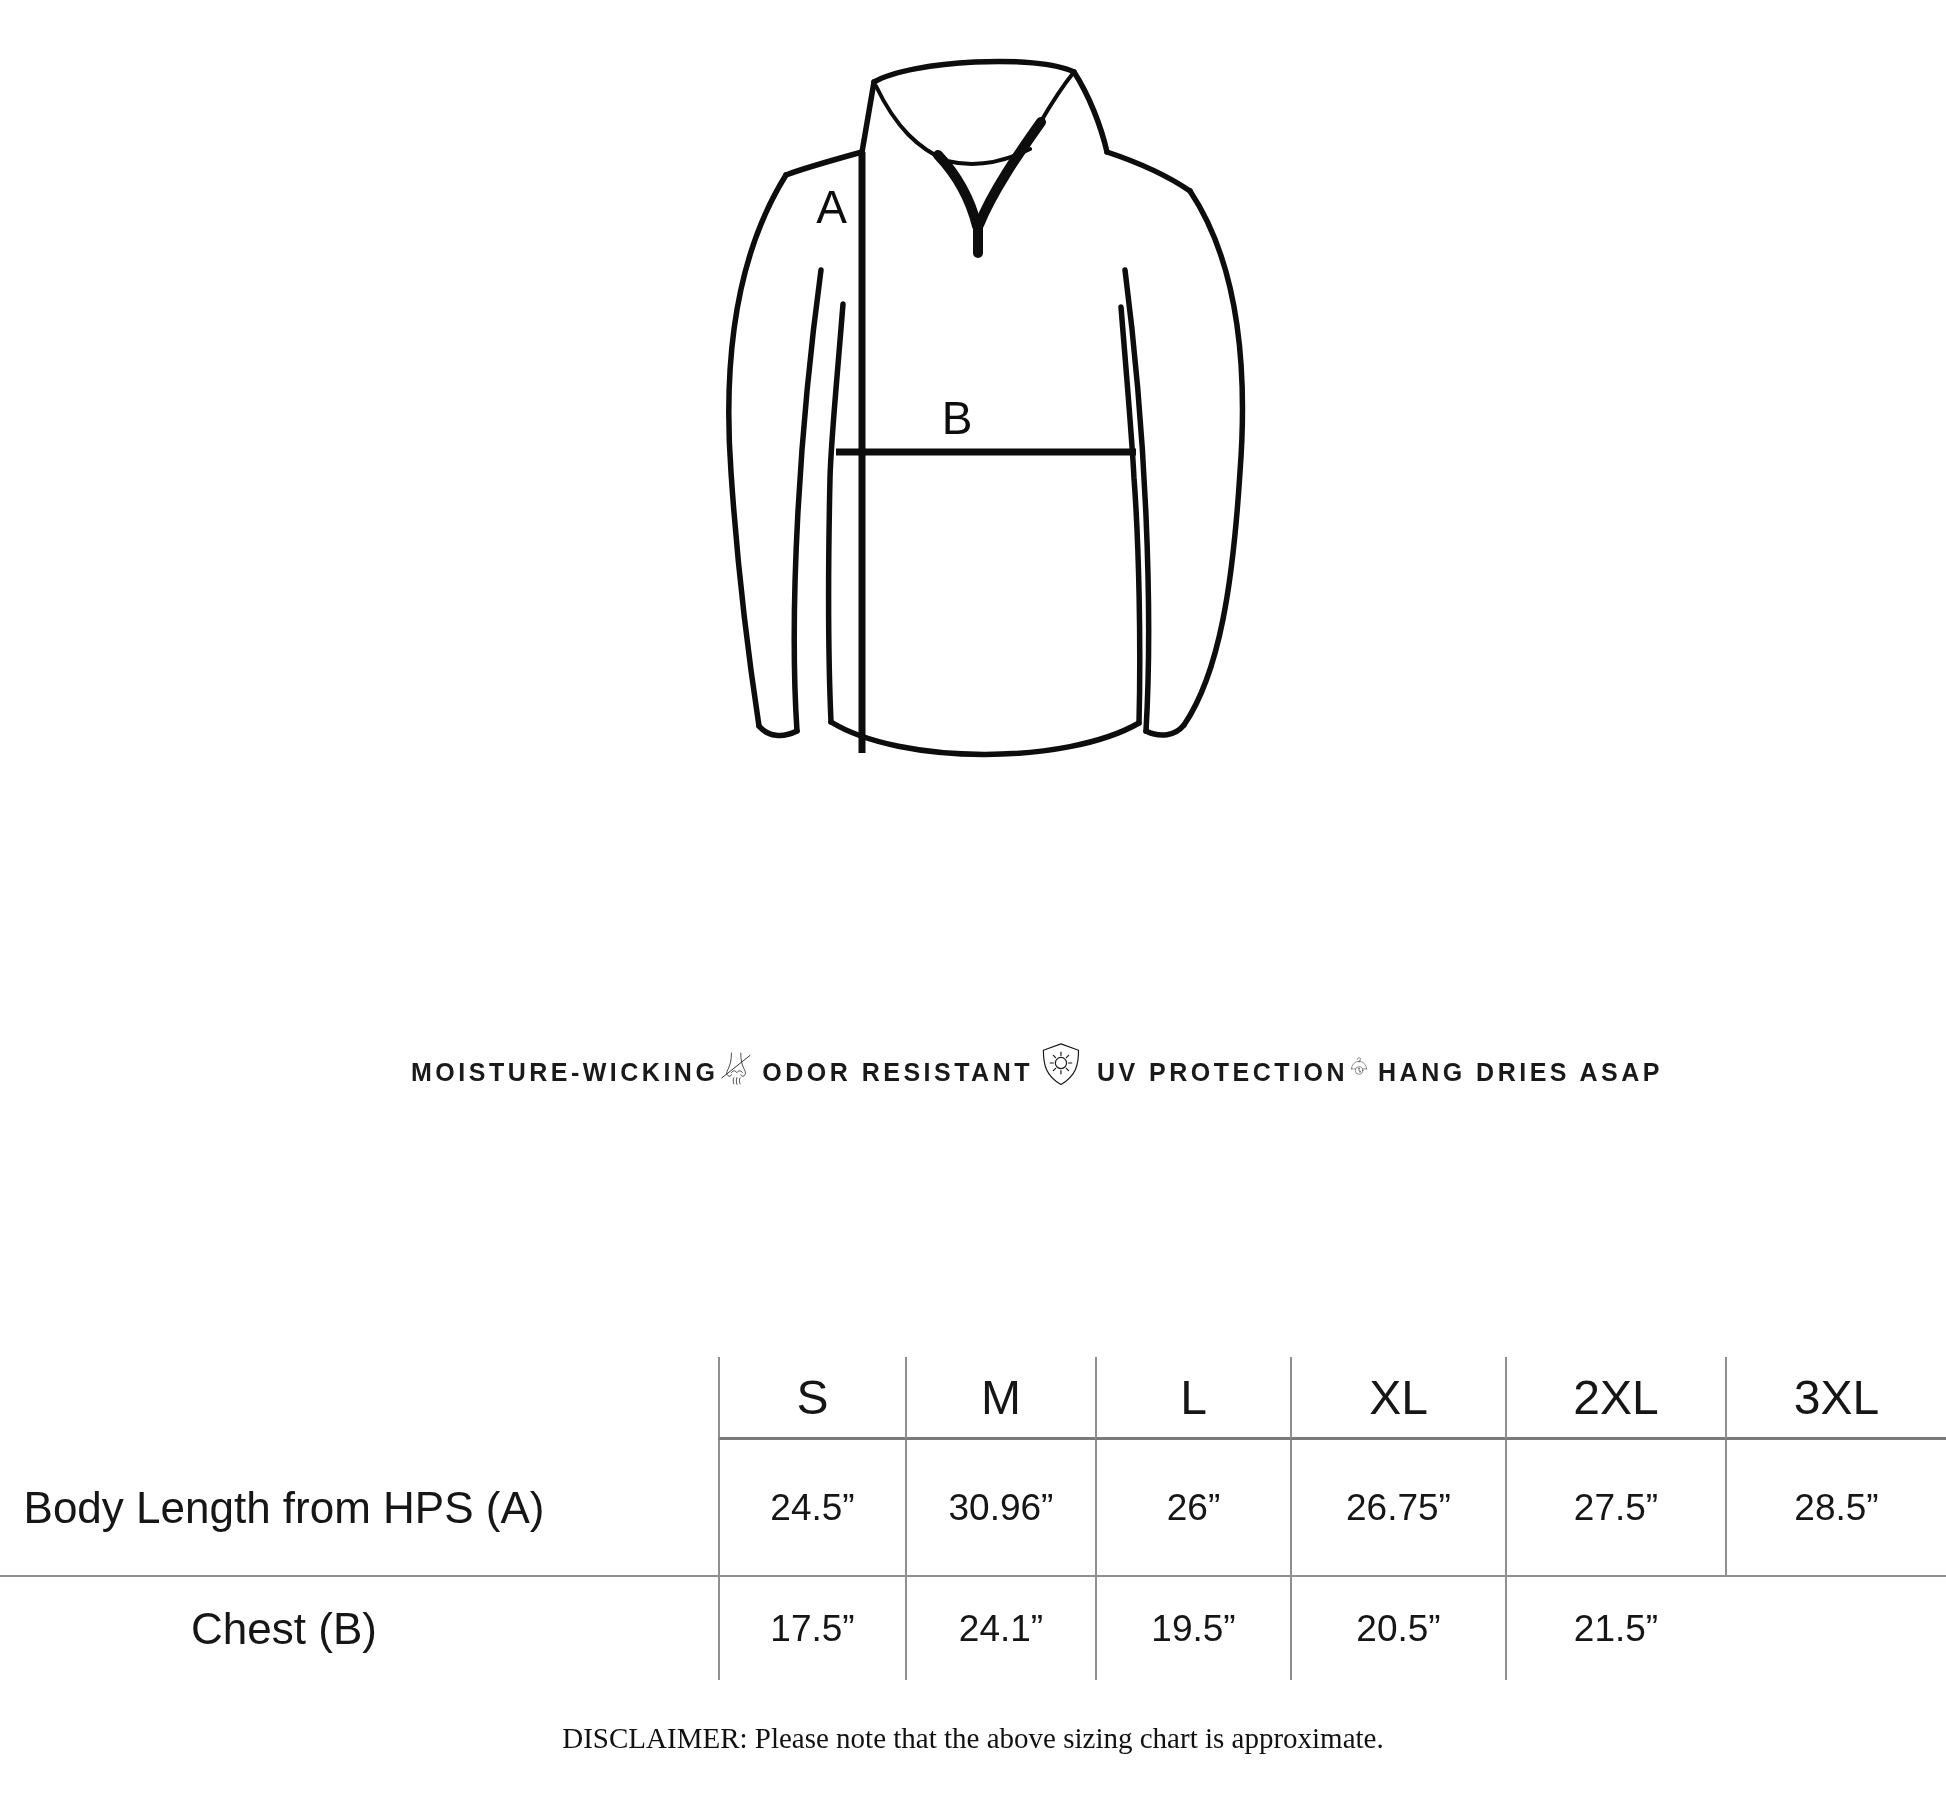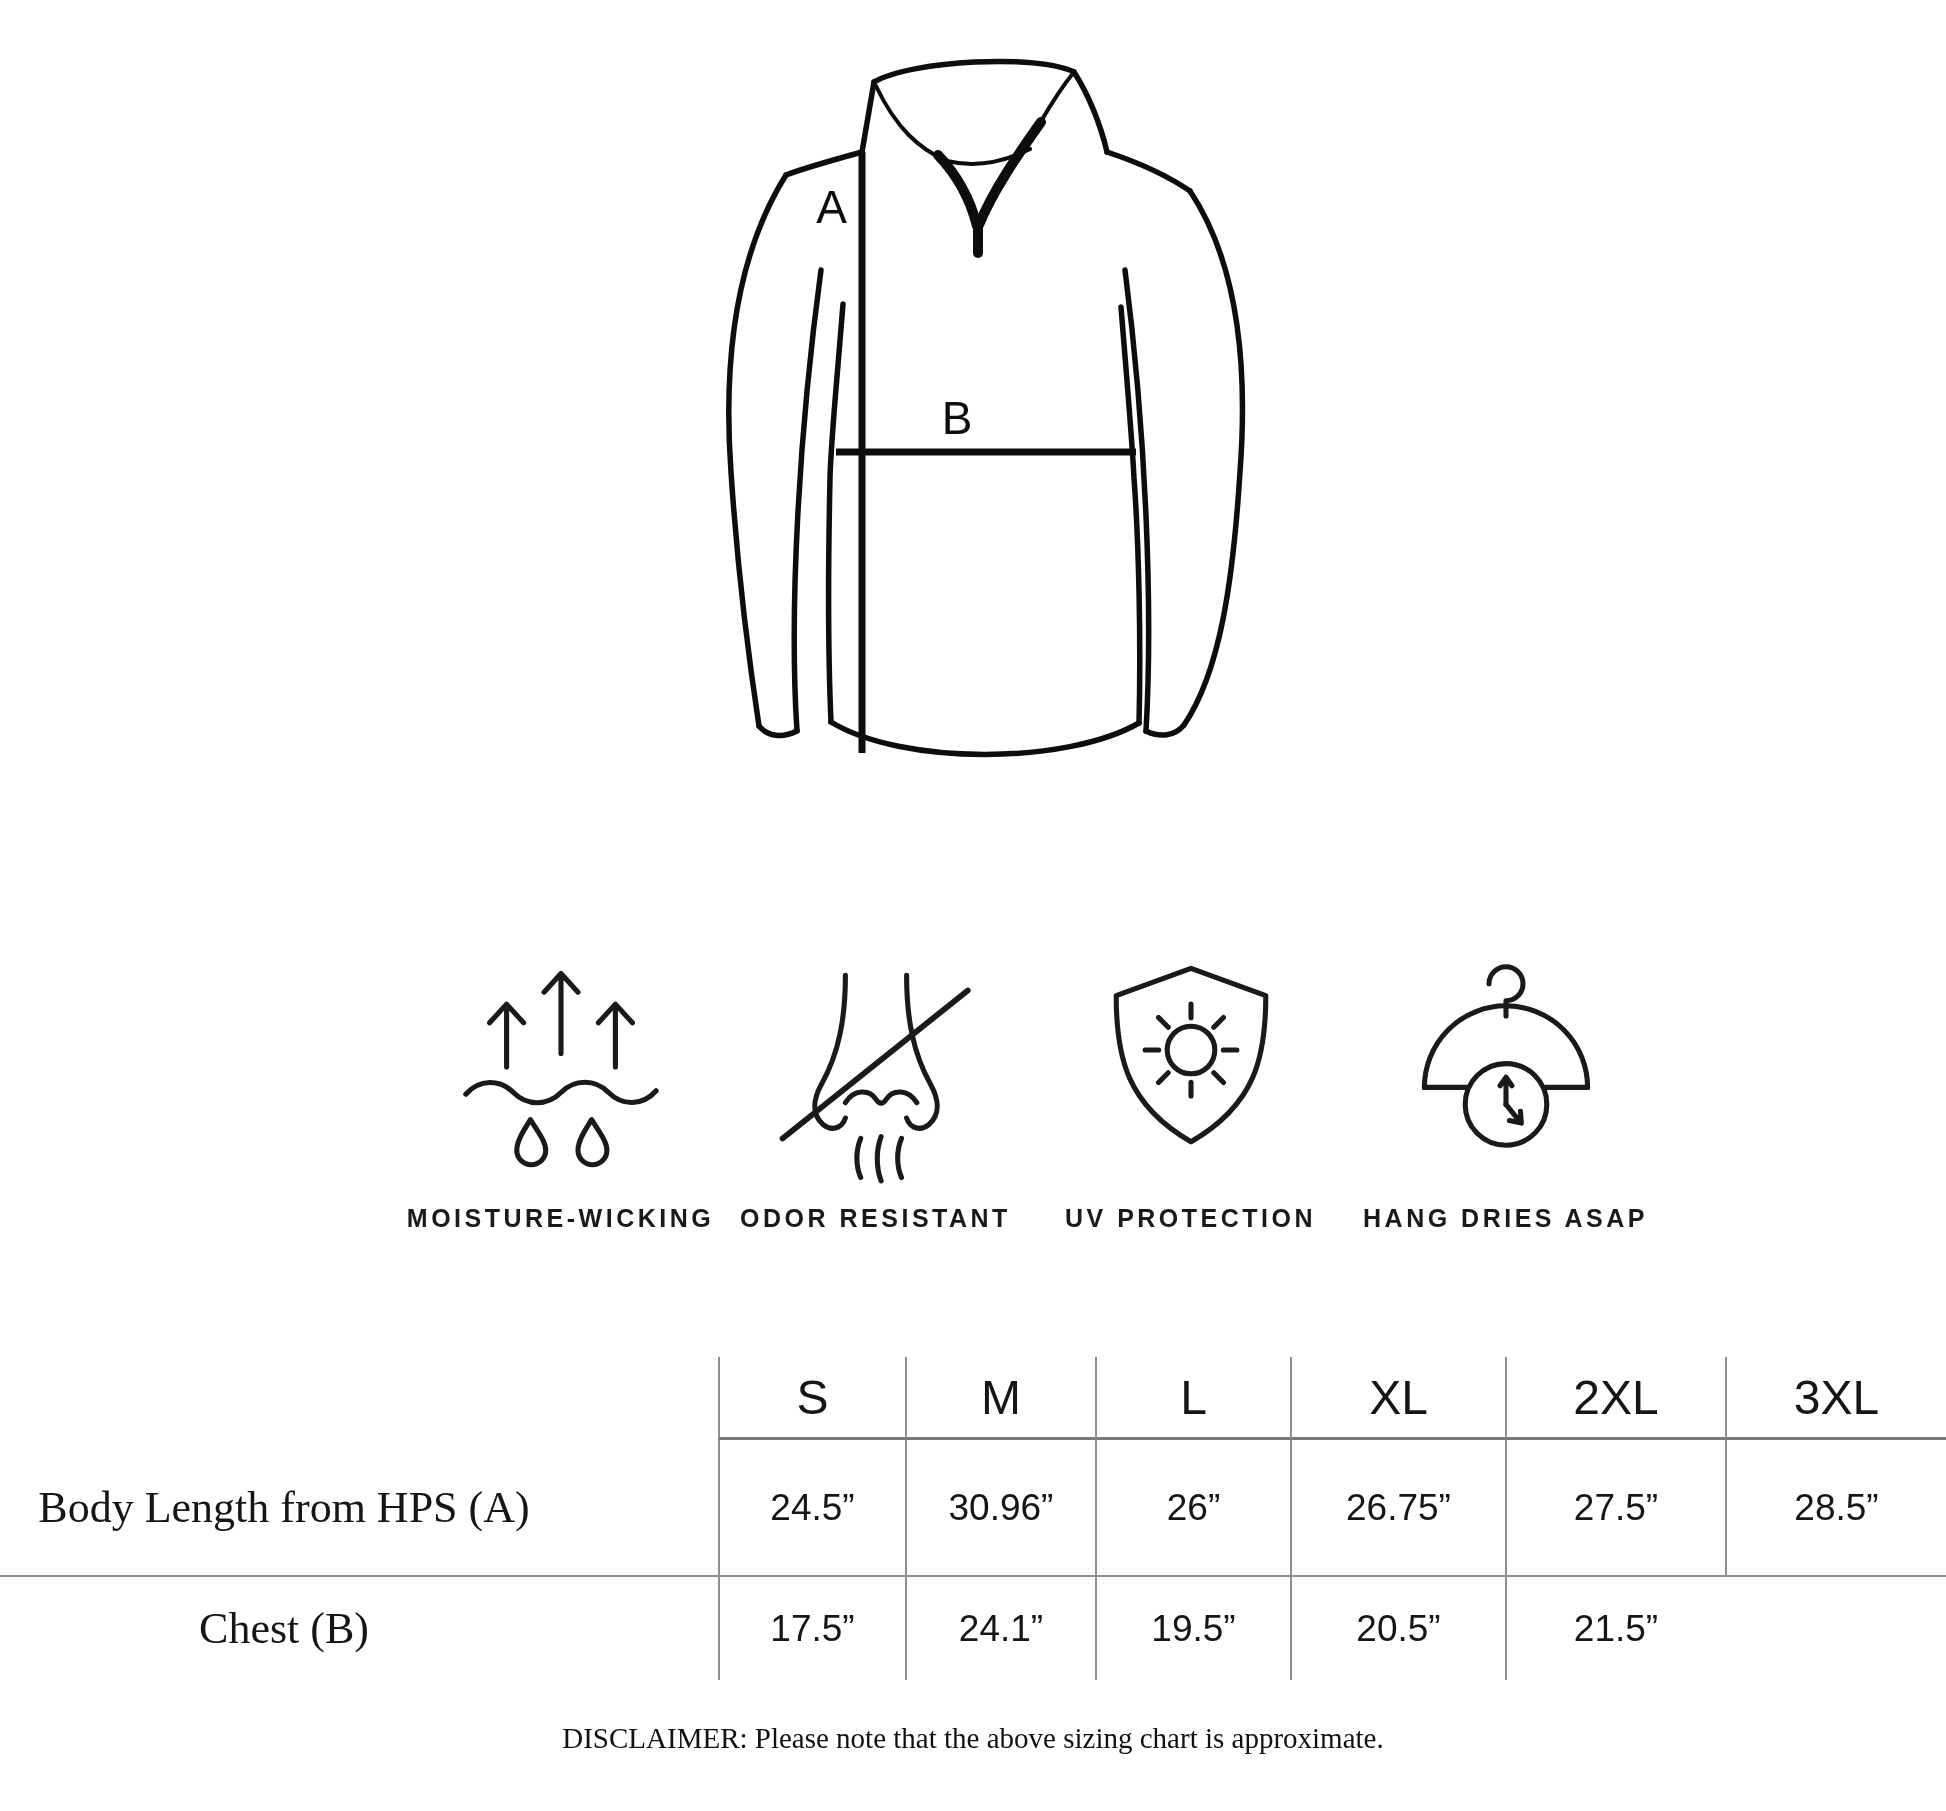--- a/index.html
+++ b/index.html
@@ -19,42 +19,42 @@
   .ln-thick{fill:none;stroke:#0d0d0d;stroke-width:10;stroke-linecap:round;stroke-linejoin:round;}
   .ln-measure{fill:none;stroke:#0d0d0d;stroke-width:7;stroke-linecap:butt;}
   .measure-label{font-family:"Liberation Sans",sans-serif;font-size:46px;font-weight:500;fill:#0d0d0d;}
 
   
   #features{
     position:absolute;top:948px;left:0;width:1946px;
     display:flex;justify-content:center;align-items:flex-start;
     padding-left:120px;box-sizing:border-box;
   }
-  .feature{width:315px;display:flex;flex-direction:column;align-items:center;gap:8px;}
+  .feature{width:315px;display:flex;align-items:center;gap:8px;}
   .feature svg{width:238px;height:238px;}
   .icon-stroke{fill:none;stroke:#1a1a1a;stroke-width:3;stroke-linecap:round;stroke-linejoin:round;}
   .icon-stroke-heavy{fill:none;stroke:#1a1a1a;stroke-width:3.4;stroke-linecap:round;stroke-linejoin:round;}
   .caption{
     margin-top:10px;
     font-size:25px;font-weight:700;letter-spacing:3.5px;
     color:#1a1a1a;white-space:nowrap;text-align:center;
   }
 
   
   #size-chart{
     position:absolute;top:1357px;left:0;width:1946px;
     display:grid;
     grid-template-columns:718px 187px 190px 195px 215px 220px 221px;
     grid-template-rows:83px 137px 103px;
   }
   .cell{display:flex;align-items:center;justify-content:center;box-sizing:border-box;}
   .cell.vline{border-left:2px solid #8f8f8f;}
   .cell.head{font-size:48px;border-bottom:3px solid #7a7a7a;}
   .cell.rowsep{border-bottom:2px solid #8f8f8f;}
-  .cell.rowlabel{font-size:44px;justify-content:center;padding-right:150px;font-family:Liberation Serif, serif;}
+  .cell.rowlabel{font-size:44px;justify-content:center;padding-right:150px;}
   .cell.val{font-size:37px;}
 
   
   #disclaimer{
     position:absolute;top:1722px;left:0;width:1946px;
     text-align:center;font-size:29px;color:#111111;font-family:Liberation Serif, serif;
   }
 </style>
 </head>
 <body>

